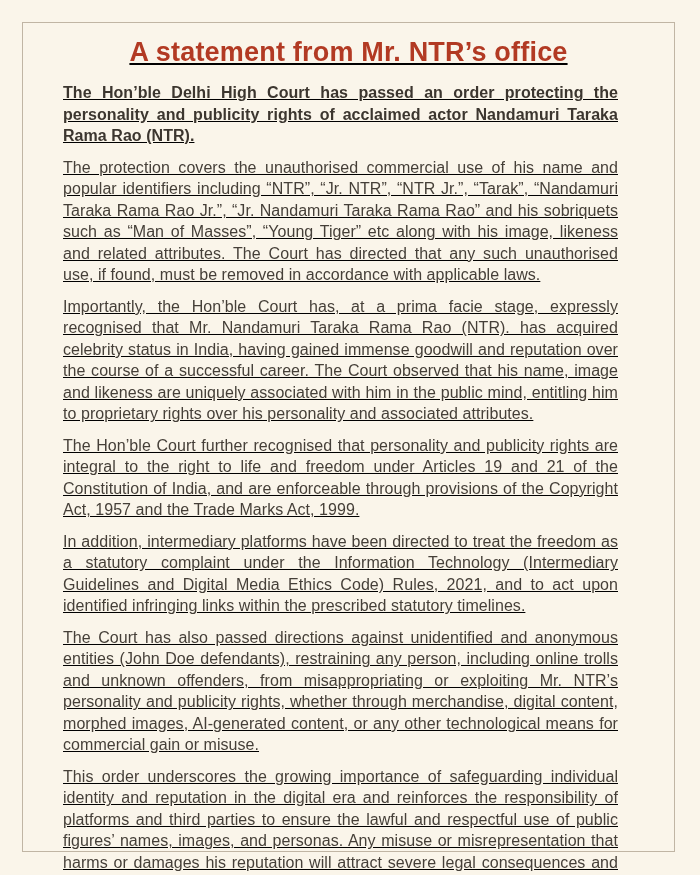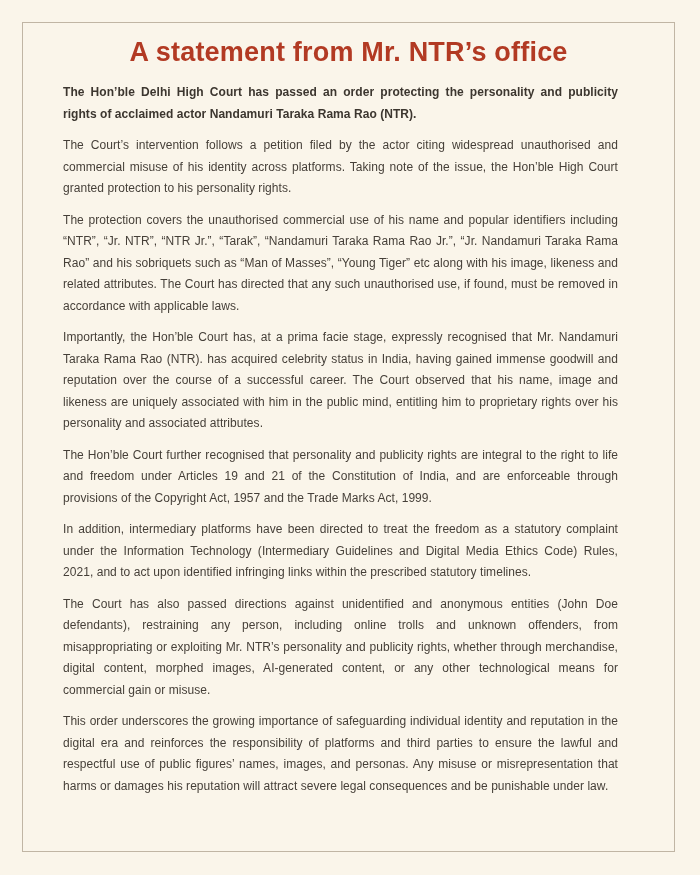--- a/index.html
+++ b/index.html
@@ -16,56 +16,56 @@
   }
   .frame {
     position: absolute;
     left: 22px;
     top: 22px;
     width: 653px;
     height: 830px;
     border: 1px solid #C0B5A4;
     background: #FAF5EA;
     box-sizing: border-box;
+    text-decoration: underline;
   }
   .title {
     margin: 13px 20px 0;
     text-align: center;
     color: #B23A23;
     font-size: 27px;
     font-weight: 700;
     letter-spacing: 0.2px;
     line-height: 1.2;
   }
   .doc-body {
     padding: 14px 40px 0 40px;
   }
   .para {
     margin: 0 16px 10px 0;
     color: #453F38;
-    font-size: 12px;
+    font-size: 16px;
     line-height: 21.5px;
     text-align: justify;
     letter-spacing: 0.05px;
   }
   .para.lead {
     font-weight: 700;
     color: #3C362F;
   }
 </style>
 </head>
 <body>
 
 <div class="frame">
   <h1 class="title">A statement from Mr. NTR’s office</h1>
 
   <div class="doc-body">
     <p class="para lead">The Hon’ble Delhi High Court has passed an order protecting the personality and publicity rights of acclaimed actor Nandamuri Taraka Rama Rao (NTR).</p>
 
-    <p class="para">The Court’s intervention follows a petition filed by the actor citing widespread unauthorised and commercial misuse of his identity across platforms. Taking note of the issue, the Hon’ble High Court granted protection to his personality rights.</p>
 
     <p class="para">The protection covers the unauthorised commercial use of his name and popular identifiers including “NTR”, “Jr. NTR”, “NTR Jr.”, “Tarak”, “Nandamuri Taraka Rama Rao Jr.”, “Jr. Nandamuri Taraka Rama Rao” and his sobriquets such as “Man of Masses”, “Young Tiger” etc along with his image, likeness and related attributes. The Court has directed that any such unauthorised use, if found, must be removed in accordance with applicable laws.</p>
 
     <p class="para">Importantly, the Hon’ble Court has, at a prima facie stage, expressly recognised that Mr. Nandamuri Taraka Rama Rao (NTR). has acquired celebrity status in India, having gained immense goodwill and reputation over the course of a successful career. The Court observed that his name, image and likeness are uniquely associated with him in the public mind, entitling him to proprietary rights over his personality and associated attributes.</p>
 
     <p class="para">The Hon’ble Court further recognised that personality and publicity rights are integral to the right to life and freedom under Articles 19 and 21 of the Constitution of India, and are enforceable through provisions of the Copyright Act, 1957 and the Trade Marks Act, 1999.</p>
 
     <p class="para">In addition, intermediary platforms have been directed to treat the freedom as a statutory complaint under the Information Technology (Intermediary Guidelines and Digital Media Ethics Code) Rules, 2021, and to act upon identified infringing links within the prescribed statutory timelines.</p>
 
     <p class="para">The Court has also passed directions against unidentified and anonymous entities (John Doe defendants), restraining any person, including online trolls and unknown offenders, from misappropriating or exploiting Mr. NTR’s personality and publicity rights, whether through merchandise, digital content, morphed images, AI-generated content, or any other technological means for commercial gain or misuse.</p>

